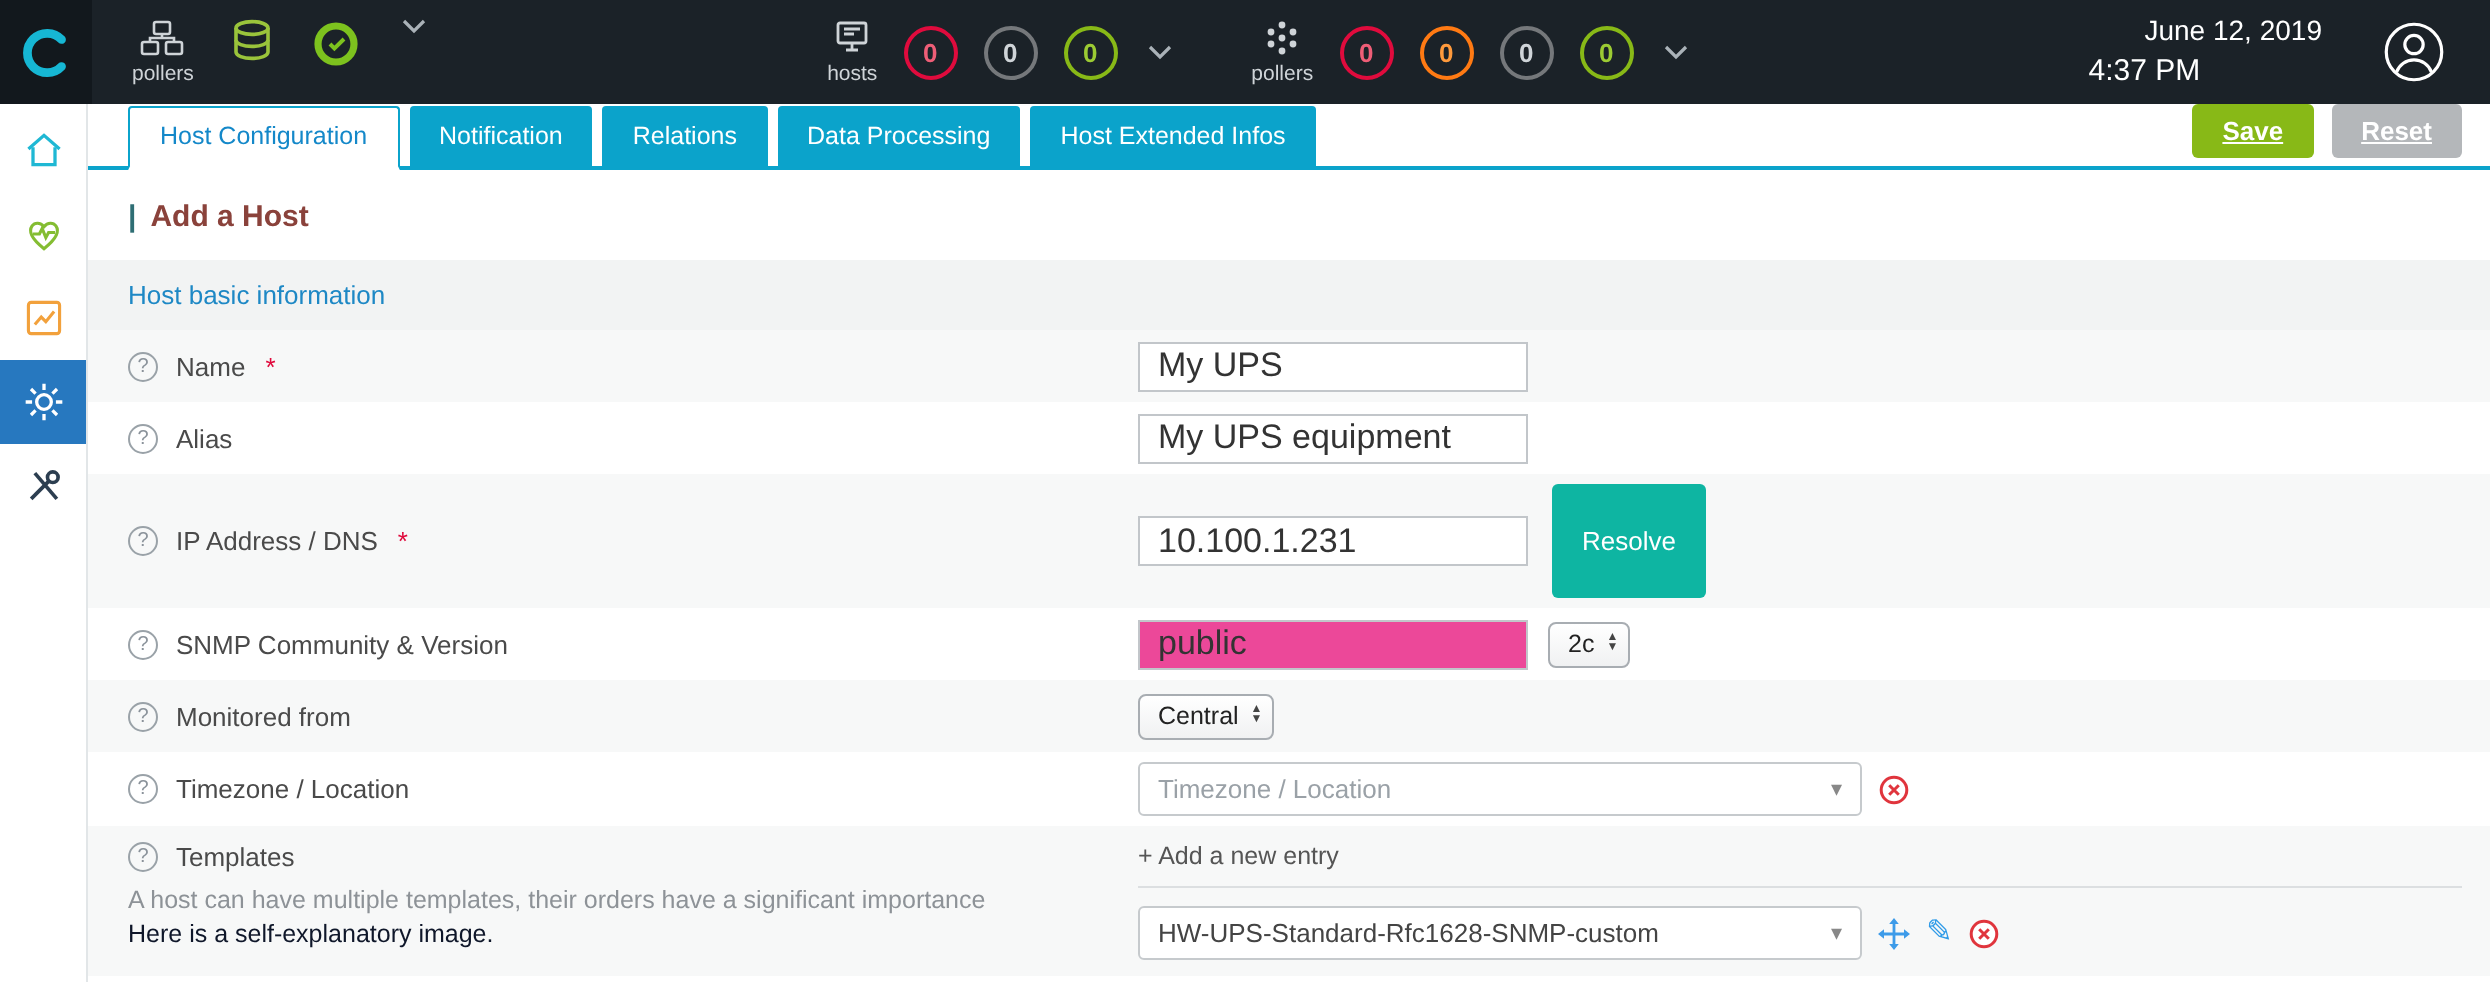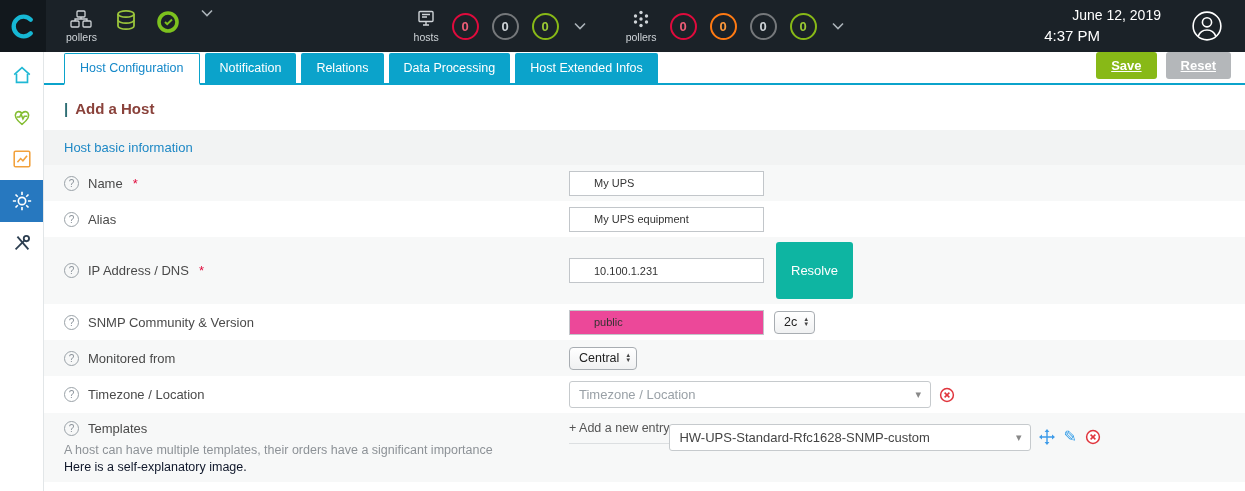--- a/index.html
+++ b/index.html
@@ -56,21 +56,21 @@
 
   
   .frow { display: flex; align-items: center; padding: 5px 14px 5px 20px; min-height: 36px;
           font-size: 13px; color: #4a4a4a; }
   .frow.alt { background: #f7f8f8; }
   .flabel { flex: 0 0 505px; width: 505px; display: flex; align-items: center; gap: 9px; }
   .fvalue { flex: 1; display: flex; align-items: center; }
   .help { width: 15px; height: 15px; flex: 0 0 15px; border-radius: 50%; border: 1px solid #9aa2a8; color: #8a929a;
           font-size: 10px; display: inline-flex; align-items: center; justify-content: center; cursor: pointer; }
   .req { color: #e00b3d; margin-left: 1px; }
-  .tinput { width: 195px; height: 25px; border: 1px solid #c2c6ca; padding: 2px 24px; font-size: 11px;
+  .tinput { width: 195px; height: 25px; border: 1px solid #c2c6ca; padding: 2px 9px; font-size: 17px;
             color: #333; font-family: inherit; background: #fff; }
   .snmp-input { background: #ec4899; }
   .btn-resolve { background: #0eb5a2; color: #fff; border: none; border-radius: 3px; font-size: 13px;
                  padding: 21px 15px; margin-left: 12px; cursor: pointer; font-family: inherit; }
   .mac-select { display: inline-flex; align-items: center; gap: 6px; border: 1px solid #a8adb2; border-radius: 4px;
                 background: linear-gradient(#ffffff, #f0f1f2); padding: 2px 5px 2px 9px; font-size: 12.5px;
                 color: #222; margin-left: 10px; height: 23px; cursor: pointer; }
   .mac-select.first { margin-left: 0; }
   .sel-arrows { display: flex; flex-direction: column; font-size: 6px; line-height: 5px; color: #444; }
   .s2 { width: 362px; height: 27px; border: 1px solid #c6cacd; border-radius: 3px; background: #fff;
@@ -79,21 +79,21 @@
   .s2-val { color: #444; font-size: 13px; }
   .s2-arrow { color: #888; font-size: 11px; }
   .icon-btn { margin-left: 8px; display: inline-flex; align-items: center; cursor: pointer; }
   .pencil { color: #2f9be8; font-size: 16px; line-height: 1; }
 
   .frow.templates { align-items: flex-start; padding-top: 8px; padding-bottom: 8px; }
   .tmpl-left { display: block; }
   .lblline { display: flex; align-items: center; gap: 9px; }
   .note { font-size: 12.5px; color: #8d9297; margin-top: 7px; }
   .notelink { font-size: 12.5px; color: #0f172a; margin-top: 3px; display: inline-block; cursor: pointer; }
-  .tmpl-right { flex: 1; display: flex; flex-direction: row; }
+  .tmpl-right { flex: 1; display: flex; flex-direction: column; }
   .addline { font-size: 12.5px; color: #555; padding-bottom: 8px; border-bottom: 1px solid #dcdfe1;
              margin-bottom: 9px; cursor: pointer; }
   .tmpl-select-line { display: flex; align-items: center; }
 </style>
 </head>
 <body>
 
 <div>
 
   <header class="topbar">

